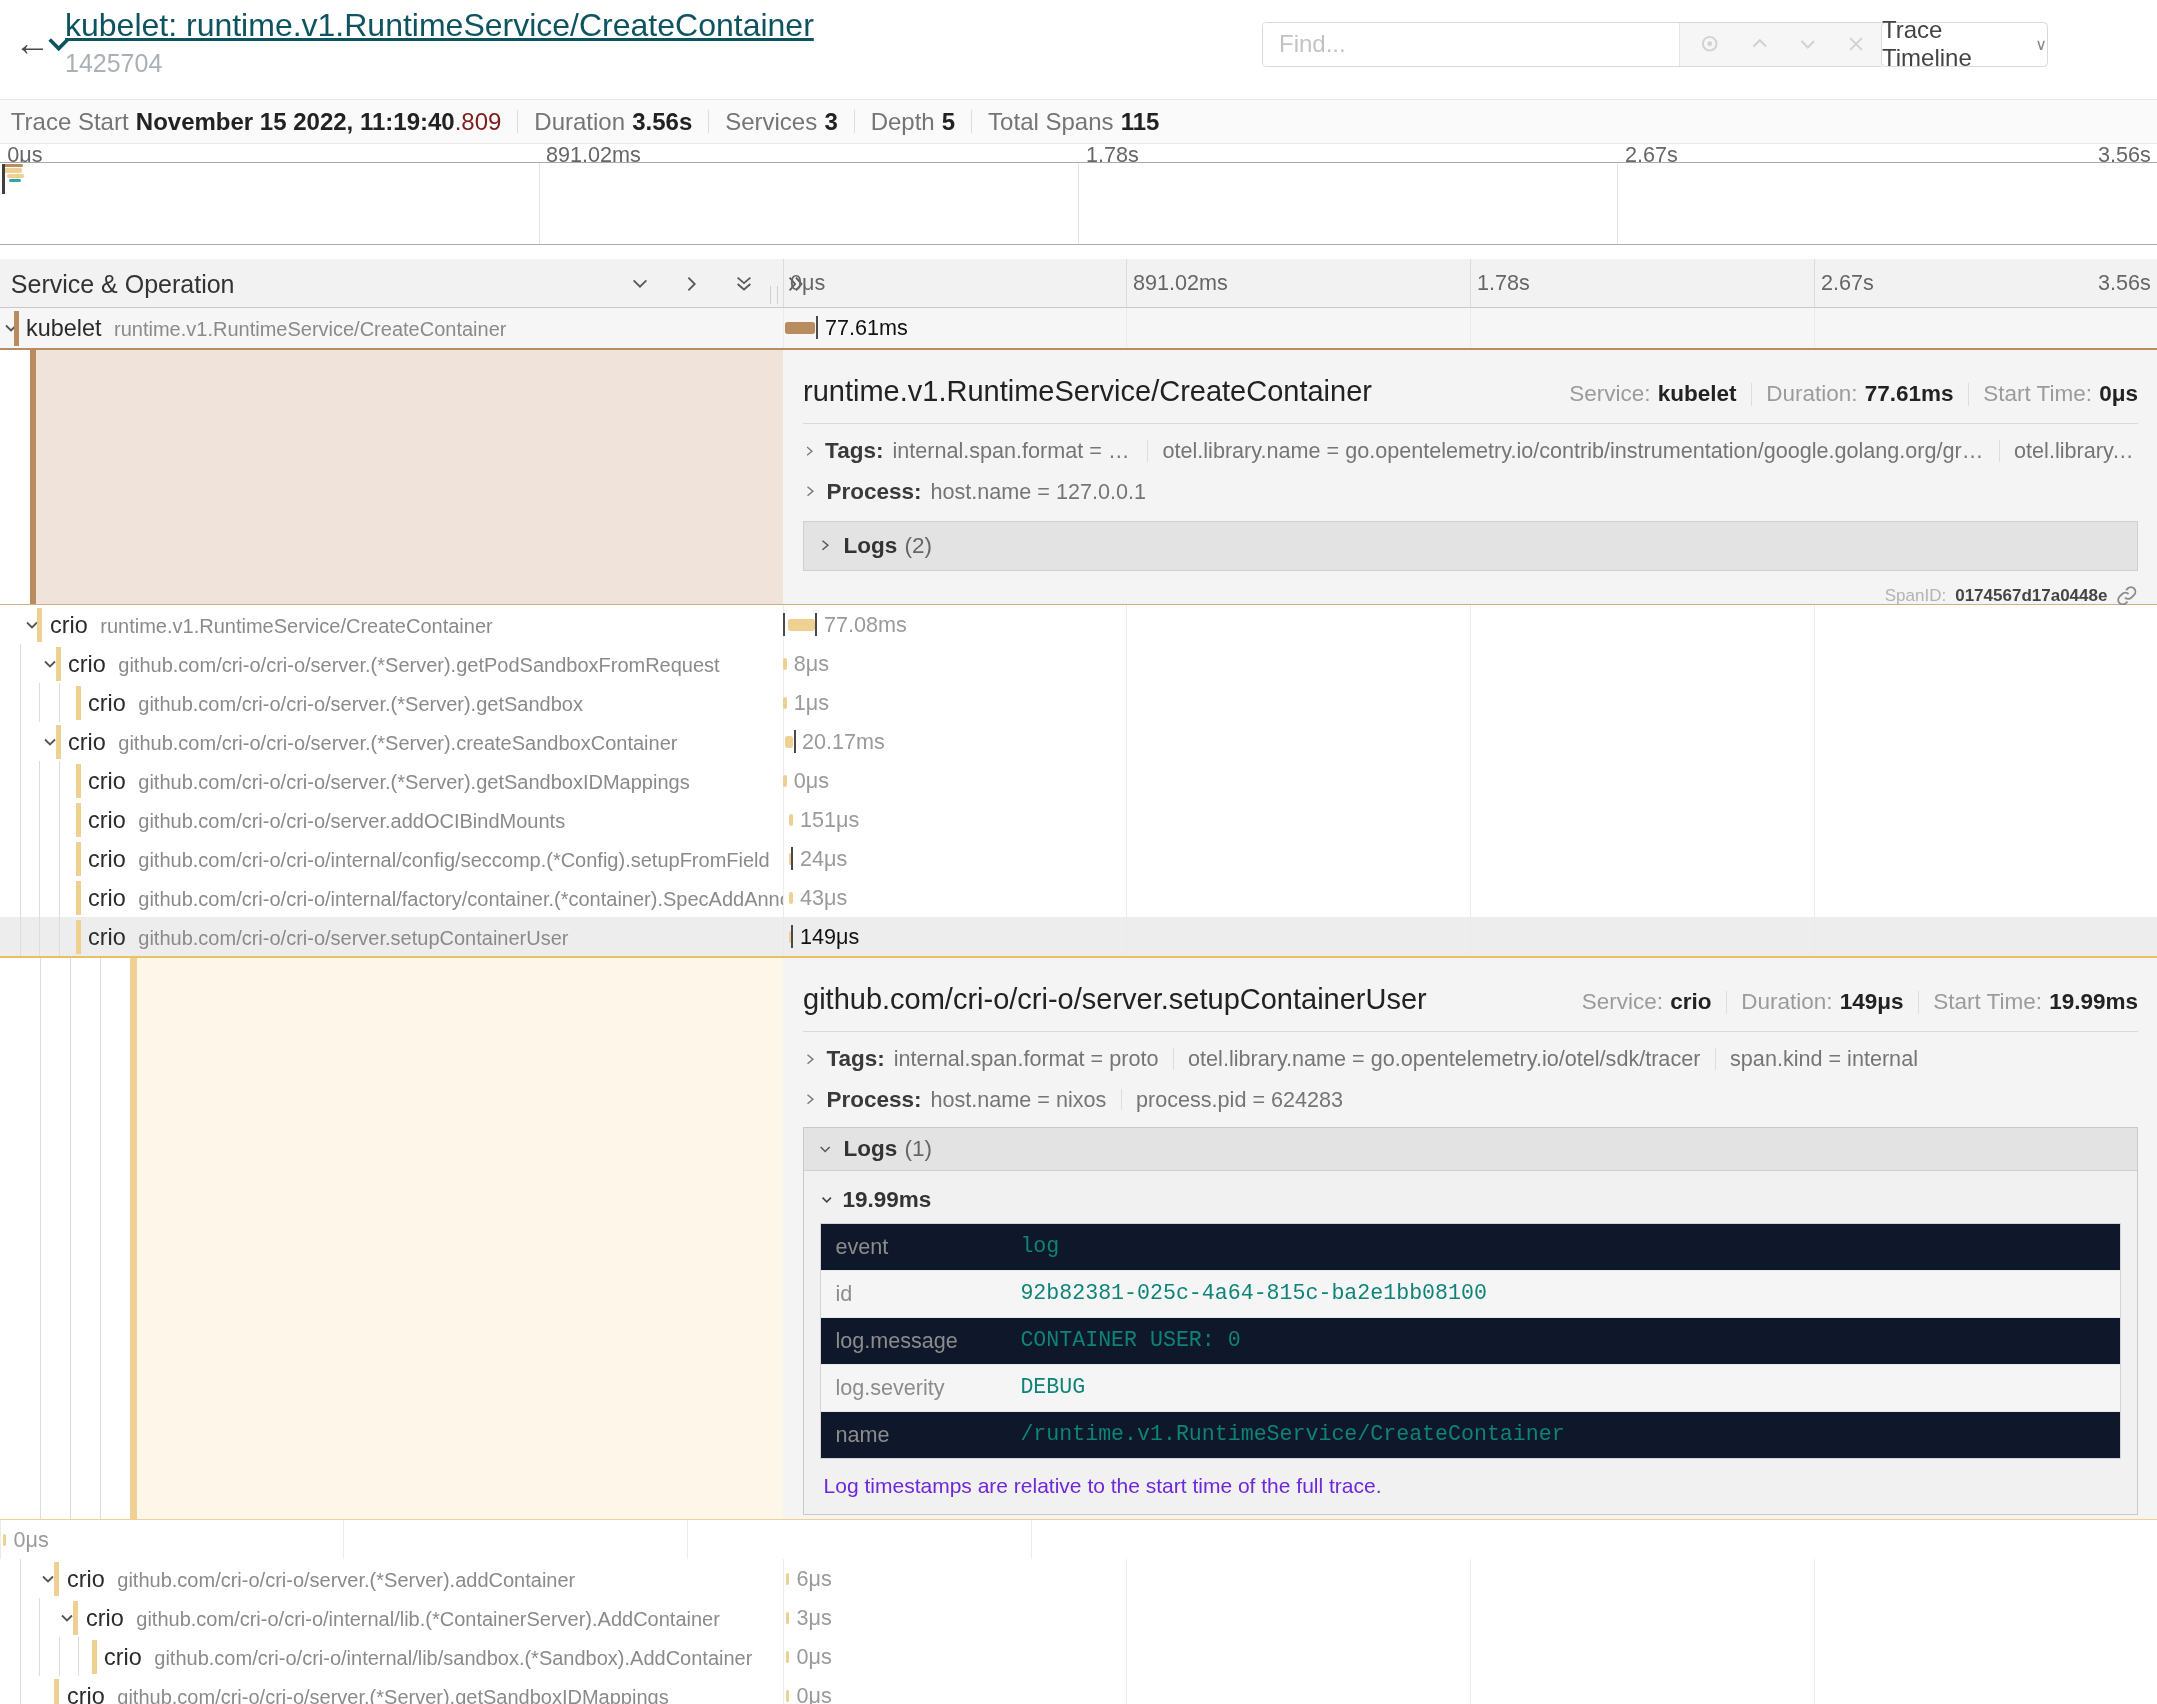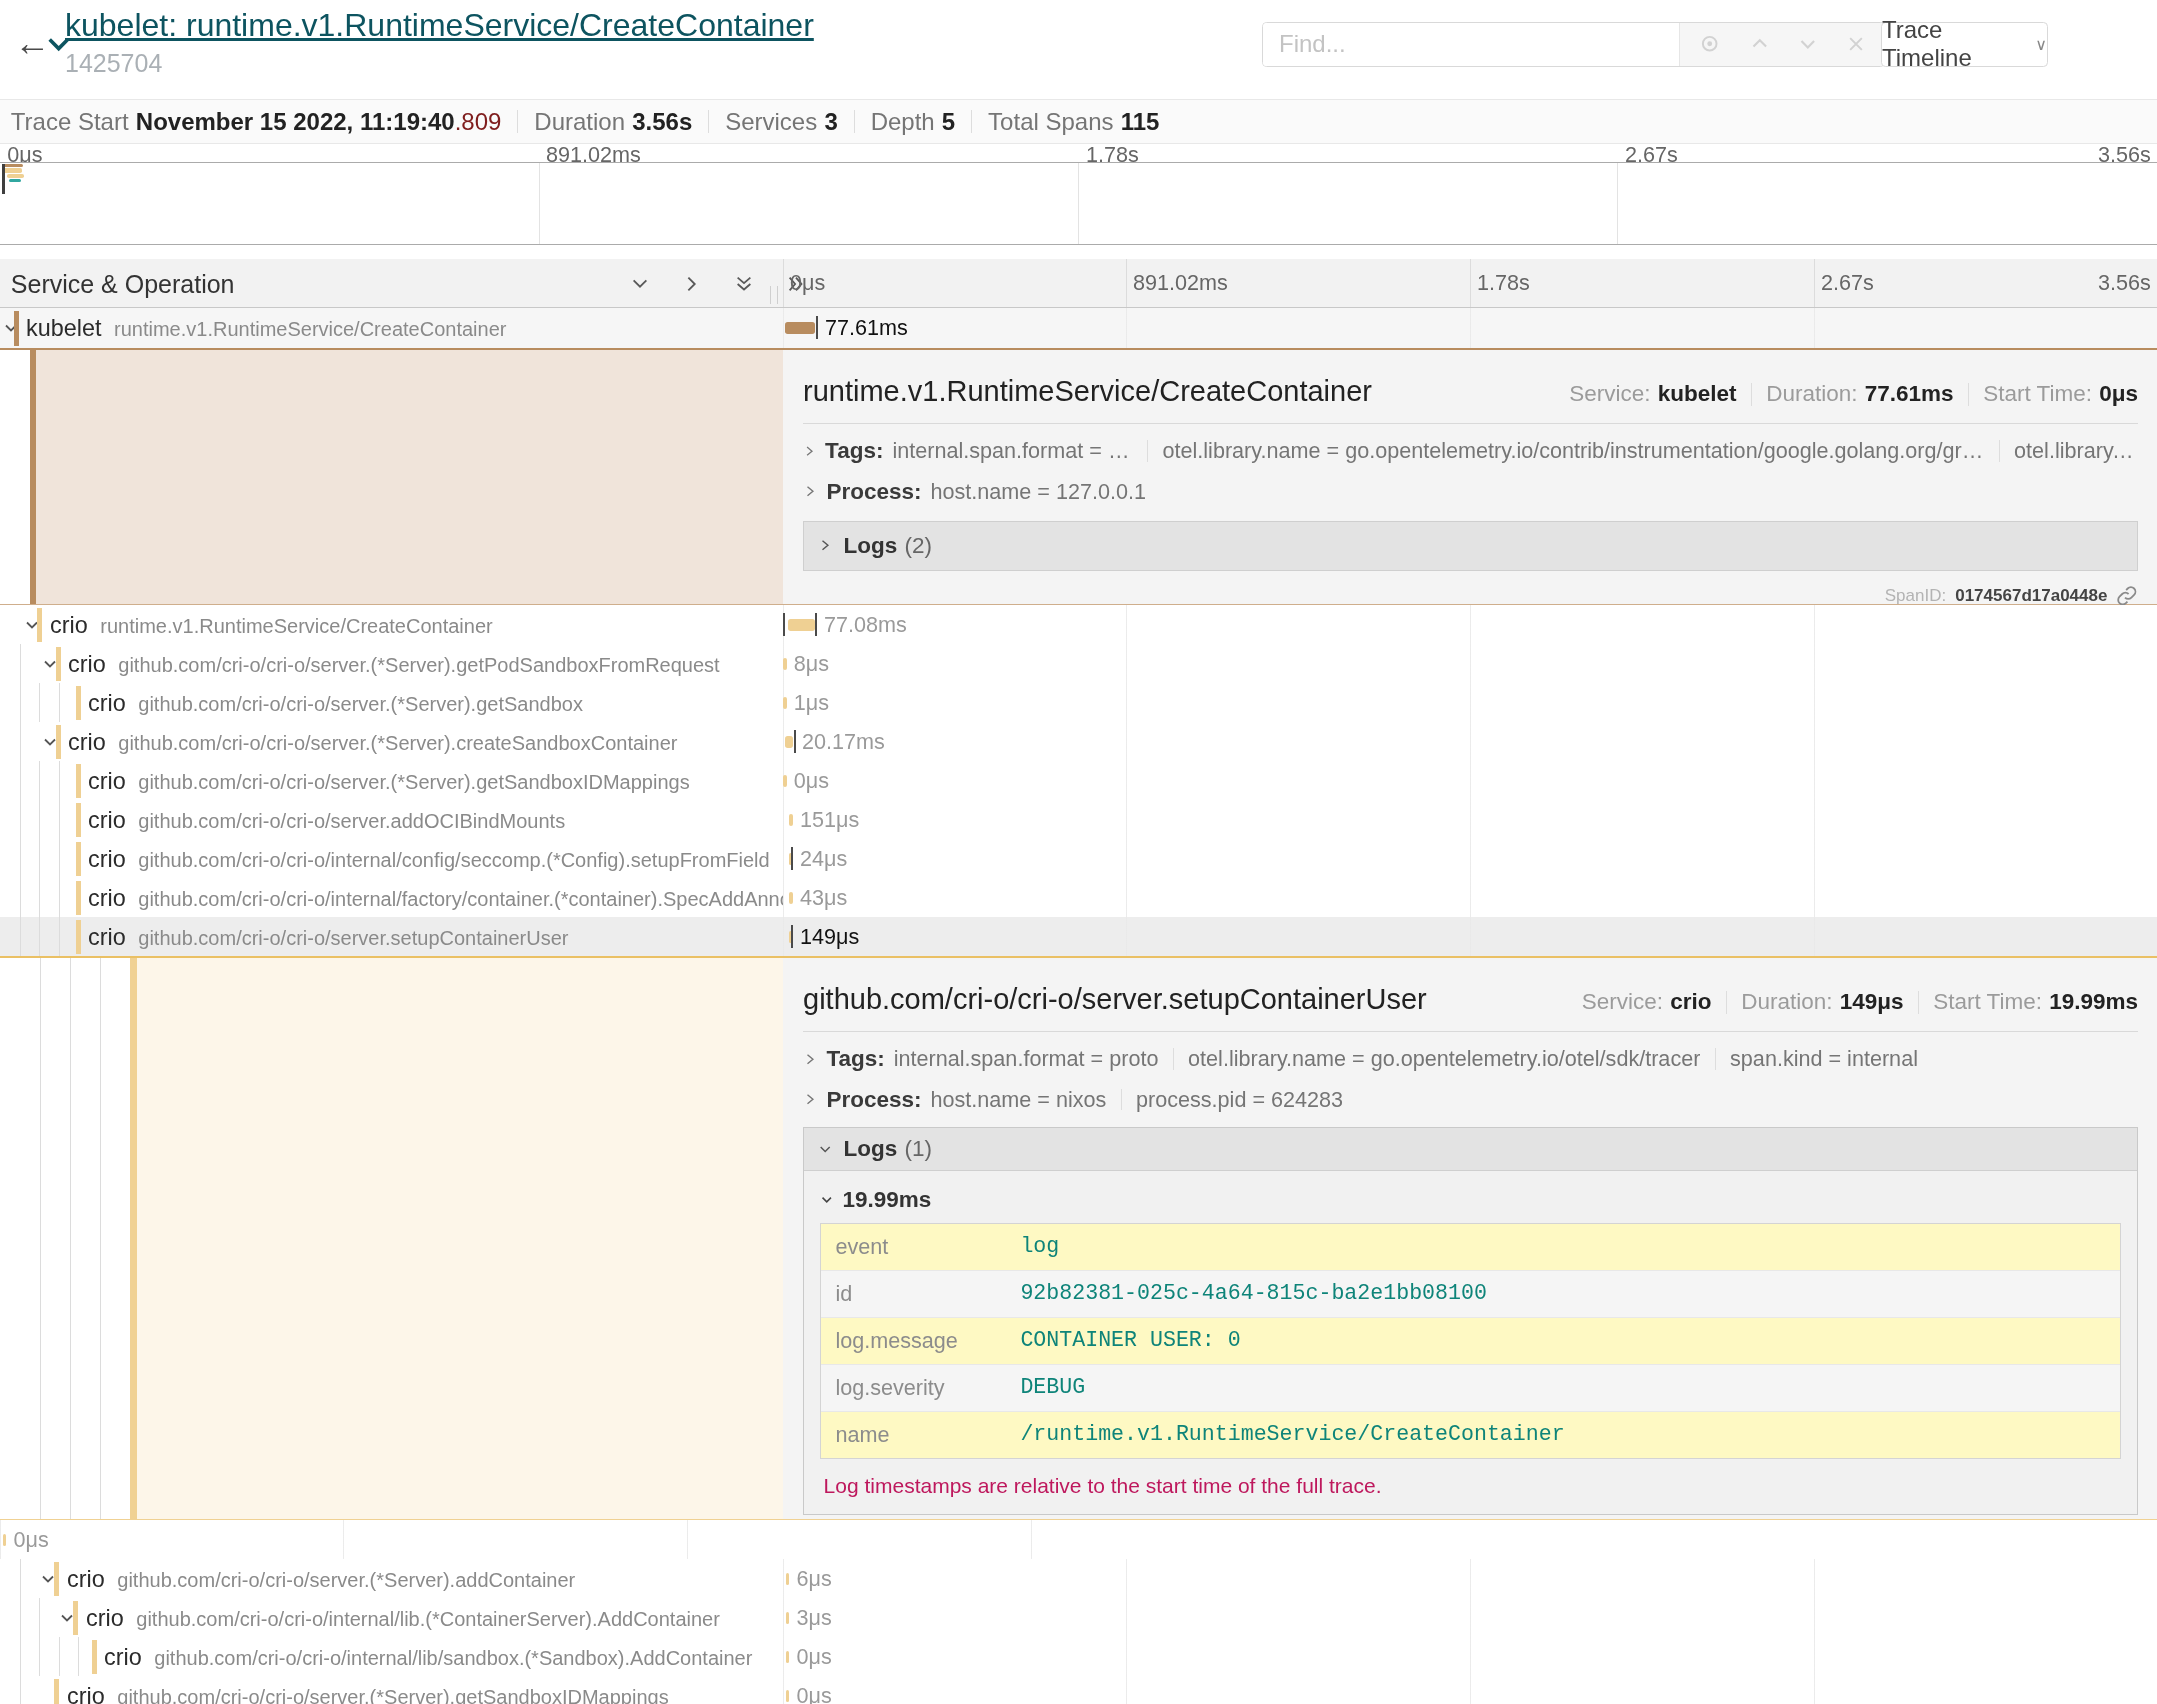--- a/index.html
+++ b/index.html
@@ -99,27 +99,27 @@
   .logsbar .lbl { font-weight:700; color:#333; margin:0 7.2px 0 10.8px; }
   .spanid { display:flex; justify-content:flex-end; align-items:center; margin-top:14.4px;
     font-size:17px; color:#b3b3b3; }
   .spanid b { color:#444; font-weight:700; margin:0 9px; }
   
   .logsblock { margin-top:14.4px; border:0.9px solid #c9c9c9; }
   .logsblock .logsbar { margin-top:0; border:none; border-bottom:0.9px solid #cfcfcf; height:43px; }
   .logsbody { background:#f1f1f1; padding:10.8px 16px 0 16px; }
   .logtime { display:flex; align-items:center; height:36px; font-size:22.5px; color:#333; font-weight:700; cursor:pointer; }
   .logtime svg { margin-right:9px; }
-  .kvtable { margin-top:5.4px; background:#fef9c3; border:0.9px solid #d4d4d4; }
+  .kvtable { margin-top:5.4px; background:#0f172a; border:0.9px solid #d4d4d4; }
   .kvtr { display:flex; padding:10px 14.4px; font-size:21.6px; border-bottom:0.9px solid #e8e8e8; }
   .kvtr:last-child { border-bottom:none; }
   .kvtr:nth-child(even) { background:#f5f5f5; }
   .kvtr .k { width:185px; color:#8c8c8c; flex:none; }
   .kvtr .v { font-family:"Liberation Mono", monospace; color:#0e8479; white-space:nowrap; }
-  .lognote { padding:14.4px 3.6px 16px 3.6px; font-size:21px; color:#be185d; }
+  .lognote { padding:14.4px 3.6px 16px 3.6px; font-size:21px; color:#6d28d9; }
   svg { display:block; }
 </style>
 </head>
 <body>
 
 <div id="root">
 
   <div class="hdr">
     <span class="back">←</span>
     <span class="title-collapse">

